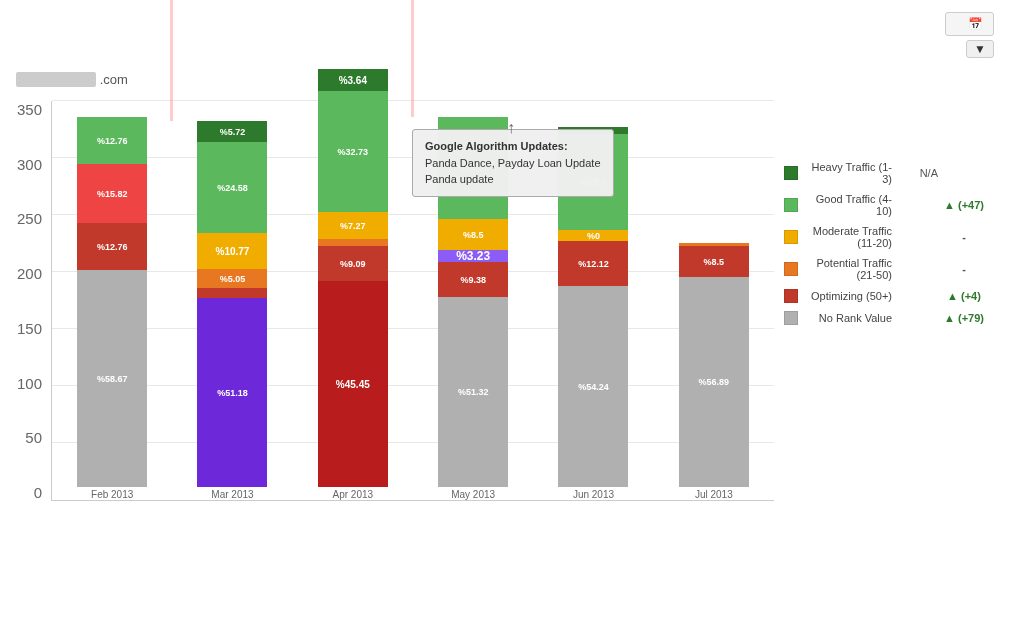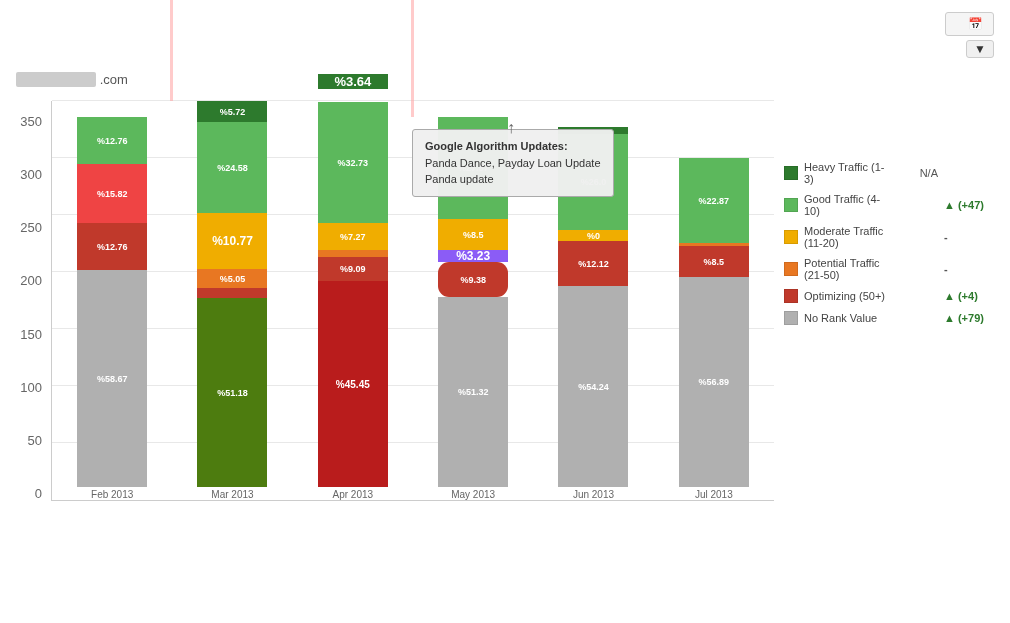--- a/index.html
+++ b/index.html
@@ -101,23 +101,22 @@
       bottom: 30px;
       width: 30px;
       display: flex;
       flex-direction: column-reverse;
       justify-content: space-between;
       align-items: flex-end;
       padding-right: 4px;
     }
 
     .y-label {
-      font-size: 13px;
+      font-size: 15px;
       color: #666;
-      margin-top: 13px;
     }
 
     
     .chart-plot {
       position: absolute;
       left: 35px;
       right: 0;
       top: 0;
       bottom: 30px;
       border-left: 1px solid #ccc;
@@ -211,32 +210,33 @@
     .legend-color {
       width: 14px;
       height: 14px;
       flex-shrink: 0;
       border: 1px solid rgba(0,0,0,0.1);
     }
 
     .legend-text {
       flex: 1;
       color: #444;
+      text-align: right;
     }
 
     .legend-value {
       color: #555;
       min-width: 40px;
       text-align: right;
     }
 
     .legend-change {
       font-weight: bold;
       min-width: 40px;
-      text-align: left;
+      text-align: center;
     }
 
     .change-up { color: #2d7a2d; }
     .change-neutral { color: #555; }
   </style>
 </head>
 <body>
 
 <div class="header">
   <div class="breadcrumb">
@@ -292,45 +292,45 @@
               <div class="bar-segment" style="height: 217px; background: rgb(176, 176, 176); font-size: 9px; color: rgb(255, 255, 255); font-weight: bold;">%58.67</div>
               <div class="bar-segment" style="height: 47px; background: rgb(192, 57, 43); font-size: 9px; color: rgb(255, 255, 255); font-weight: bold;">%12.76</div>
               <div class="bar-segment" style="height: 59px; background: #ef4444; font-size: 9px; color: rgb(255, 255, 255); font-weight: bold;">%15.82</div>
               <div class="bar-segment" style="height: 47px; background: rgb(92, 184, 92); font-size: 9px; color: rgb(255, 255, 255); font-weight: bold;">%12.76</div>
             </div>
             <div class="x-label">Feb 2013</div>
           </div>
           <div class="bar-group">
             <div style="position: absolute; top: -370px; left: -12px; width: 3px; height: 370px; background: rgba(255, 160, 160, 0.55); z-index: 2;"></div>
             <div class="bar-stack">
-              <div class="bar-segment" style="height: 189px; background: #4d7c0f; font-size: 9px; color: rgb(255, 255, 255); font-weight: bold;">%51.18</div>
+              <div class="bar-segment" style="height: 189px; background: #6d28d9; font-size: 9px; color: rgb(255, 255, 255); font-weight: bold;">%51.18</div>
               <div class="bar-segment" style="height: 10px; background: rgb(192, 57, 43);"></div>
               <div class="bar-segment" style="height: 19px; background: rgb(232, 119, 34); font-size: 9px; color: rgb(255, 255, 255); font-weight: bold;">%5.05</div>
-              <div class="bar-segment" style="height: 56px; background: rgb(240, 173, 0); font-size: 12px; color: rgb(255, 255, 255); font-weight: bold;">%10.77</div>
+              <div class="bar-segment" style="height: 36px; background: rgb(240, 173, 0); font-size: 10px; color: rgb(255, 255, 255); font-weight: bold;">%10.77</div>
               <div class="bar-segment" style="height: 91px; background: rgb(92, 184, 92); font-size: 9px; color: rgb(255, 255, 255); font-weight: bold;">%24.58</div>
               <div class="bar-segment" style="height: 21px; background: rgb(45, 122, 45); font-size: 9px; color: rgb(255, 255, 255); font-weight: bold;">%5.72</div>
             </div>
             <div class="x-label">Mar 2013</div>
           </div>
           <div class="bar-group">
             <div class="bar-stack">
               <div class="bar-segment" style="height: 206px; background: #b91c1c; font-size: 10px; color: rgb(255, 255, 255); font-weight: bold;">%45.45</div>
-              <div class="bar-segment" style="height: 24px; background: rgb(192, 57, 43); font-size: 9px; color: rgb(255, 255, 255); font-weight: bold;">%9.09</div>
+              <div class="bar-segment" style="height: 35px; background: rgb(192, 57, 43); font-size: 9px; color: rgb(255, 255, 255); font-weight: bold;">%9.09</div>
               <div class="bar-segment" style="height: 7px; background: rgb(232, 119, 34);"></div>
               <div class="bar-segment" style="height: 27px; background: rgb(240, 173, 0); font-size: 9px; color: rgb(255, 255, 255); font-weight: bold;">%7.27</div>
-              <div class="bar-segment" style="height: 121px; background: rgb(92, 184, 92); font-size: 9px; color: rgb(255, 255, 255); font-weight: bold; margin-top: 13px;">%32.73</div>
-              <div class="bar-segment" style="height: 15px; background: rgb(45, 122, 45); font-size: 13px; color: rgb(255, 255, 255); font-weight: bold;">%3.64</div>
+              <div class="bar-segment" style="height: 121px; background: rgb(92, 184, 92); font-size: 9px; color: rgb(255, 255, 255); font-weight: bold;">%32.73</div>
+              <div class="bar-segment" style="height: 22px; background: rgb(45, 122, 45); font-size: 10px; color: rgb(255, 255, 255); font-weight: bold;">%3.64</div>
             </div>
             <div class="x-label">Apr 2013</div>
           </div>
           <div class="bar-group">
             <div style="position: absolute; top: -370px; left: -12px; width: 3px; height: 370px; background: rgba(255, 160, 160, 0.55); z-index: 2;"></div>
             <div class="bar-stack">
               <div class="bar-segment" style="height: 190px; background: rgb(176, 176, 176); font-size: 9px; color: rgb(255, 255, 255); font-weight: bold;">%51.32</div>
-              <div class="bar-segment" style="height: 35px; background: rgb(192, 57, 43); font-size: 9px; color: rgb(255, 255, 255); font-weight: bold; border-radius: 11px;">%9.38</div>
+              <div class="bar-segment" style="height: 35px; background: rgb(192, 57, 43); font-size: 9px; color: rgb(255, 255, 255); font-weight: bold;">%9.38</div>
               <div class="bar-segment" style="height: 12px; background: #8b5cf6; font-size: 12px; color: rgb(255, 255, 255); font-weight: bold;">%3.23</div>
               <div class="bar-segment" style="height: 31px; background: rgb(240, 173, 0); font-size: 9px; color: rgb(255, 255, 255); font-weight: bold;">%8.5</div>
               <div class="bar-segment" style="height: 102px; background: rgb(92, 184, 92); font-size: 9px; color: rgb(255, 255, 255); font-weight: bold;">%27.57</div>
             </div>
             <div class="x-label">May 2013</div>
           </div>
           <div class="bar-group">
             <div class="bar-stack">
               <div class="bar-segment" style="height: 201px; background: rgb(176, 176, 176); font-size: 9px; color: rgb(255, 255, 255); font-weight: bold;">%54.24</div>
               <div class="bar-segment" style="height: 45px; background: rgb(192, 57, 43); font-size: 9px; color: rgb(255, 255, 255); font-weight: bold;">%12.12</div>
@@ -338,21 +338,20 @@
               <div class="bar-segment" style="height: 96px; background: rgb(92, 184, 92); font-size: 9px; color: rgb(255, 255, 255); font-weight: bold;">%26.0</div>
               <div class="bar-segment" style="height: 7px; background: rgb(45, 122, 45);"></div>
             </div>
             <div class="x-label">Jun 2013</div>
           </div>
           <div class="bar-group">
             <div class="bar-stack">
               <div class="bar-segment" style="height: 210px; background: rgb(176, 176, 176); font-size: 9px; color: rgb(255, 255, 255); font-weight: bold;">%56.89</div>
               <div class="bar-segment" style="height: 31px; background: rgb(192, 57, 43); font-size: 9px; color: rgb(255, 255, 255); font-weight: bold;">%8.5</div>
               <div class="bar-segment" style="height: 3px; background: rgb(232, 119, 34);"></div>
-              <div class="bar-segment" style="height: 85px; background: rgb(92, 184, 92); font-size: 9px; color: rgb(255, 255, 255); font-weight: bold;">%22.87</div>
             </div>
             <div class="x-label">Jul 2013</div>
           </div>
         </div>
         <div class="tooltip-box" style="top: 28px; left: 360px;"><strong>Google Algorithm Updates:</strong><br>Panda Dance, Payday Loan Update<br>Panda update</div>
         <div style="position: absolute; left: 455px; top: 18px; font-size: 16px; color: rgb(102, 102, 102); z-index: 20;">↑</div>
       </div>
   </div>
 
   <div class="legend" id="chartLegend">

